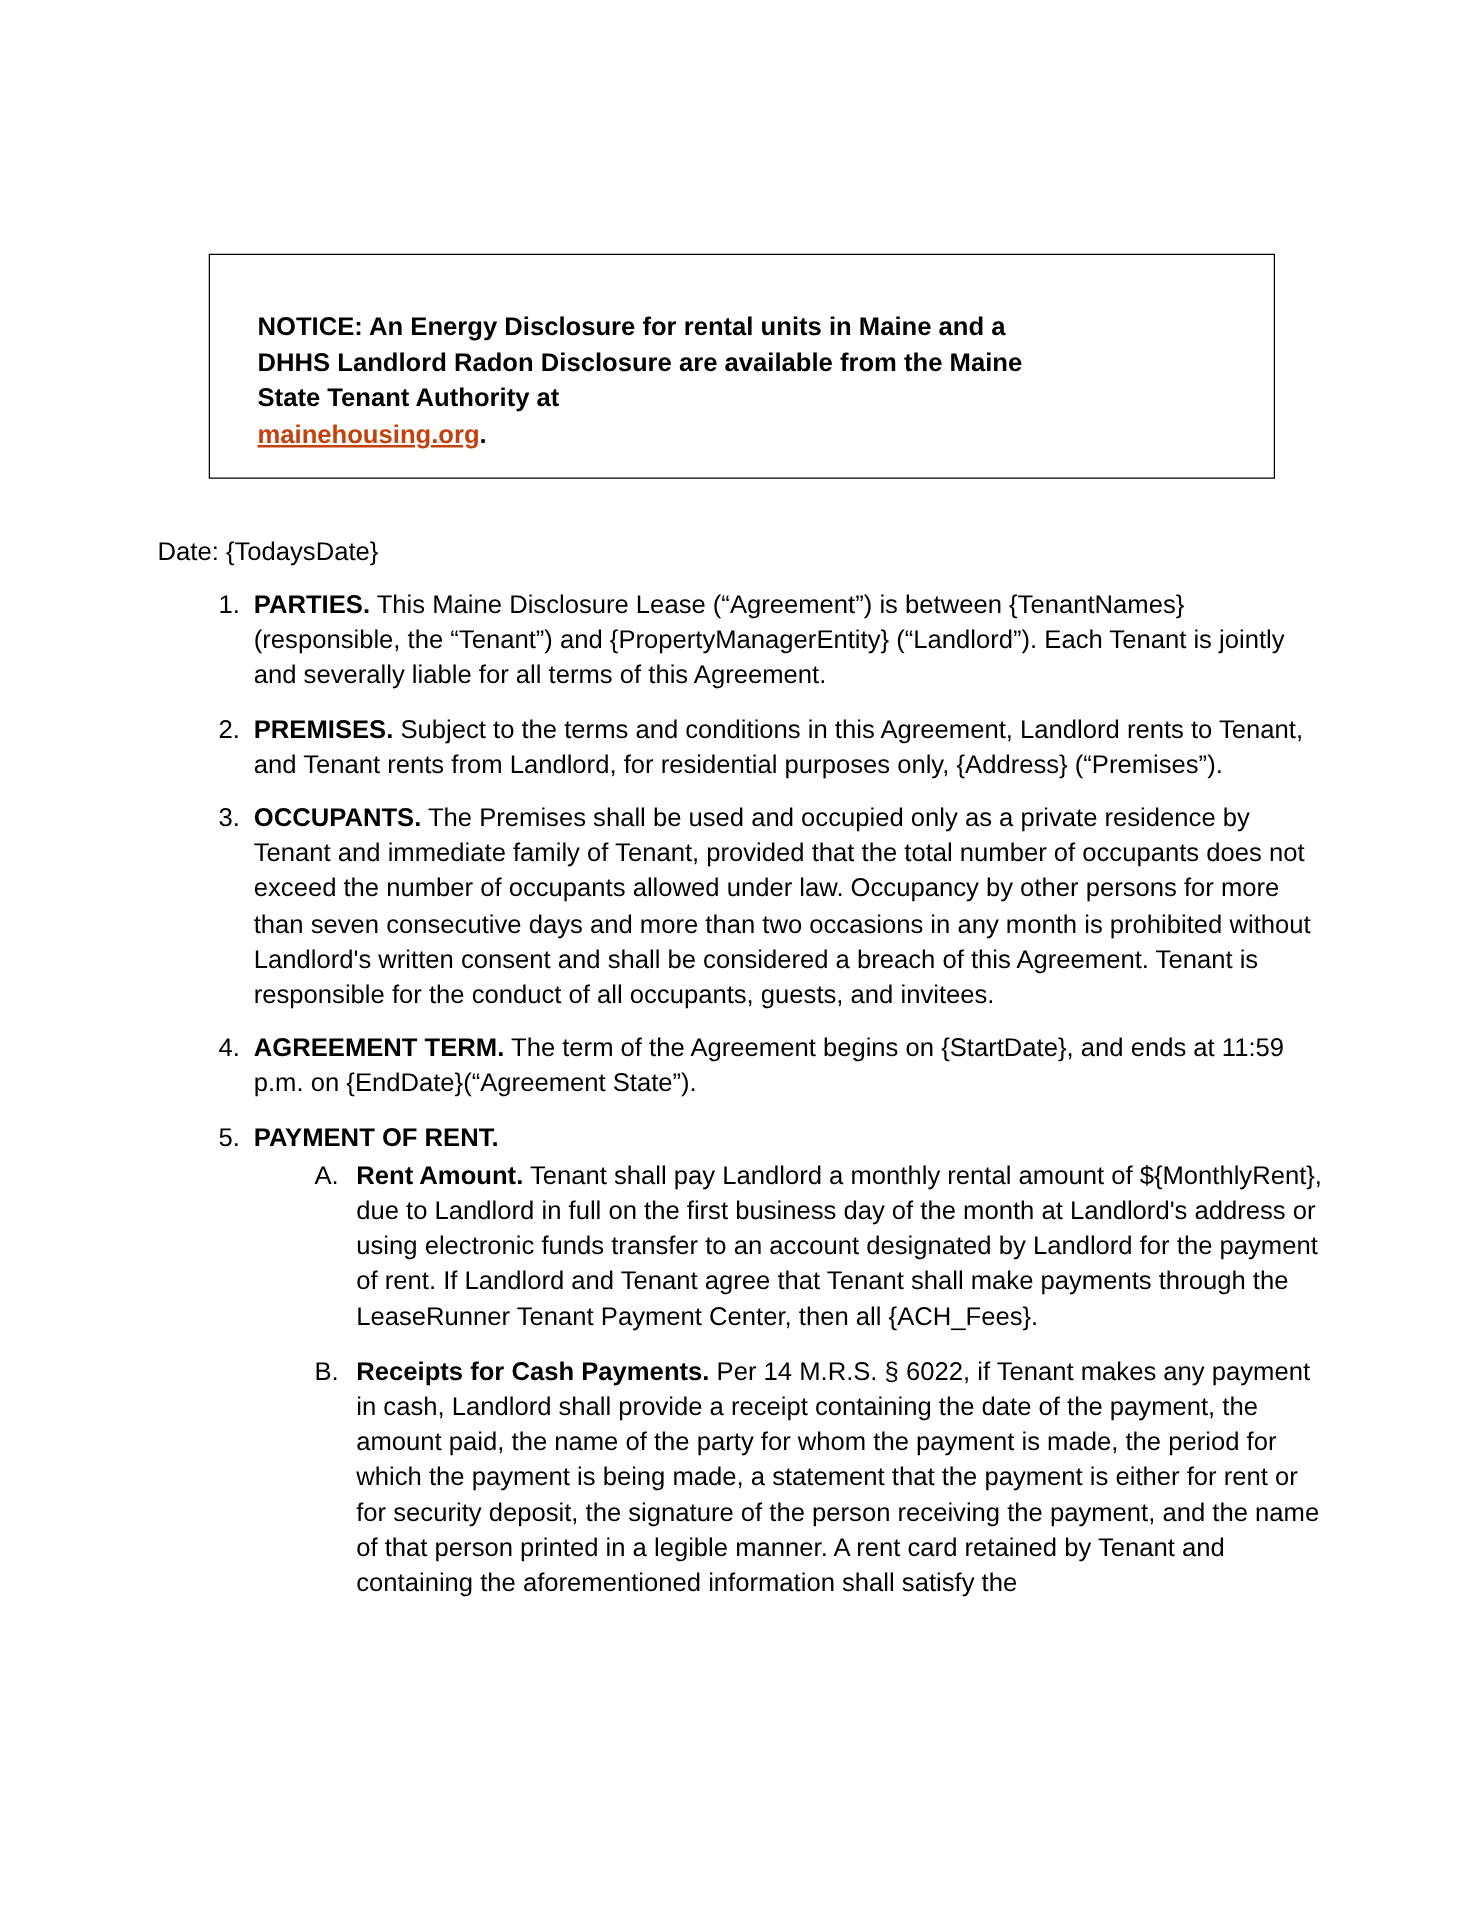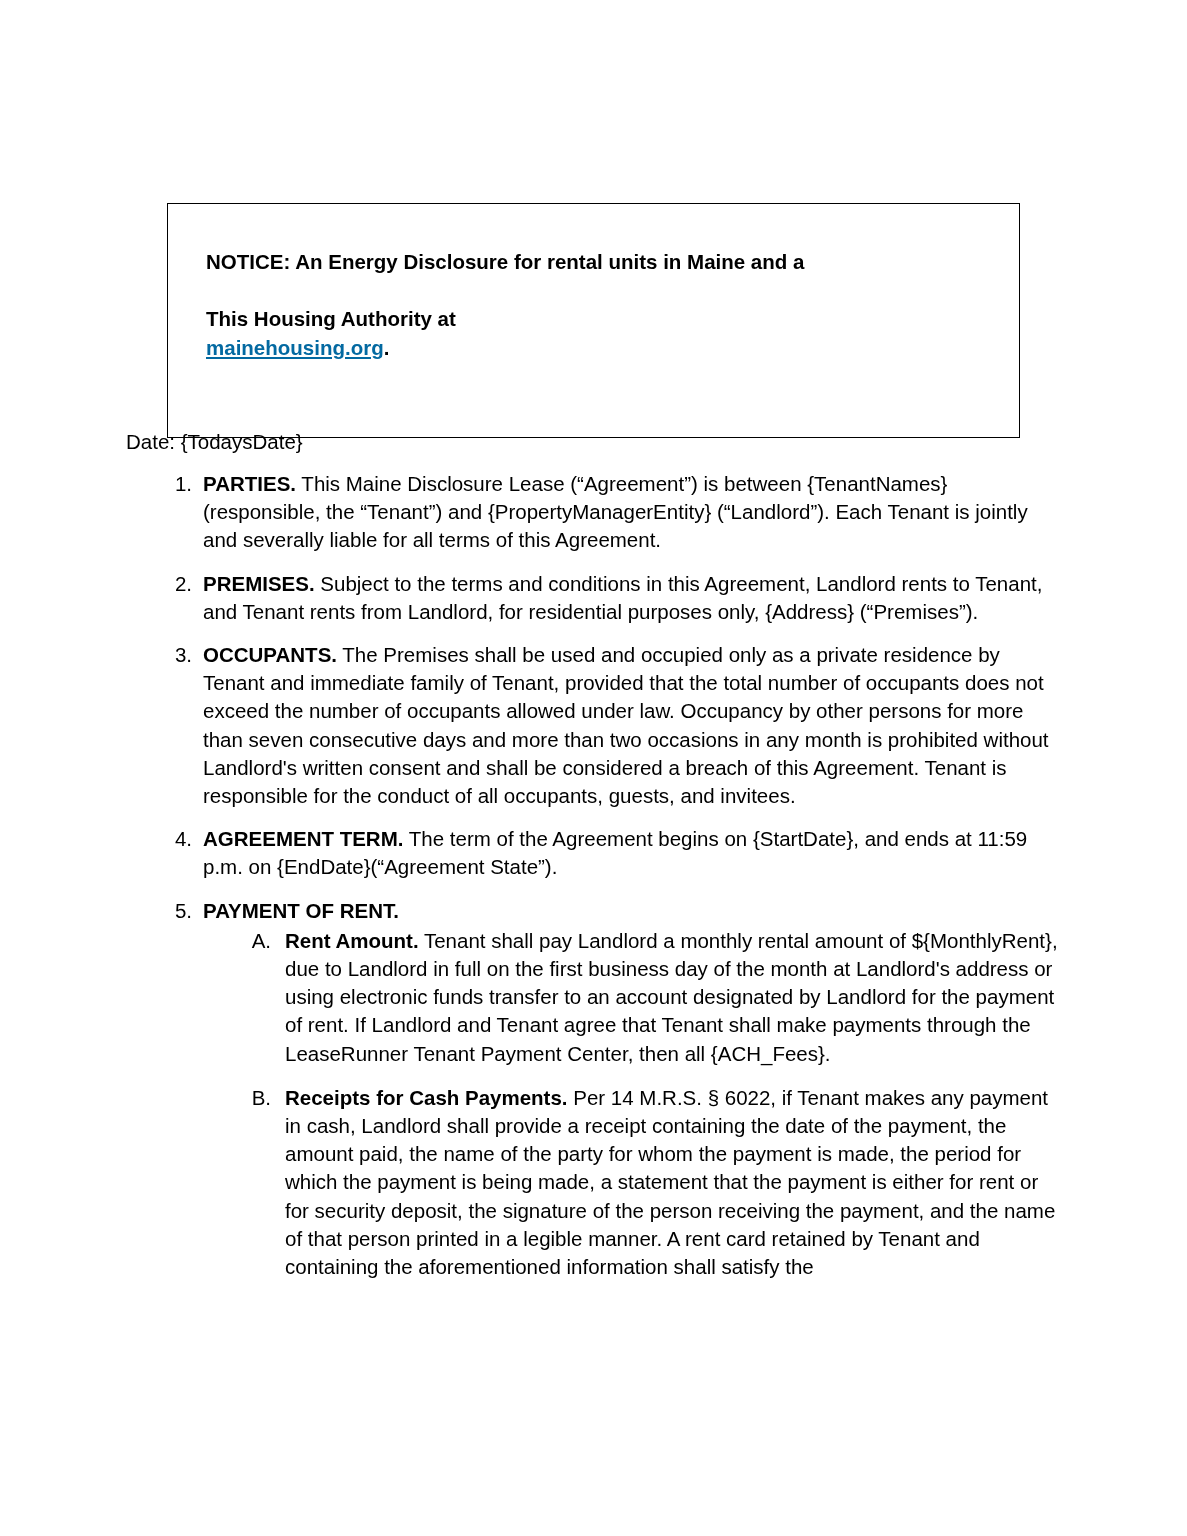--- a/index.html
+++ b/index.html
@@ -31,35 +31,35 @@
     letter-spacing: 0.2px;
     line-height: 36px;
   }
 
   
   .notice-box {
     position: absolute;
     left: 167px;
     top: 203px;
     width: 853px;
-    height: 235px;
+    height: 180px;
     border: 1.5px solid #000000;
     box-sizing: border-box;
   }
   .notice-text {
     position: absolute;
     left: 38px;
     top: 44px;
     width: 780px;
     font-size: 20.5px;
     font-weight: bold;
     line-height: 28.5px;
   }
   .notice-link {
-    color: #0369a1;
+    color: #c2410c;
     text-decoration: underline;
     font-weight: bold;
   }
 
   
   .body-wrap {
     position: absolute;
     left: 0;
     top: 0;
     width: 1187px;
@@ -127,22 +127,22 @@
 </style>
 </head>
 <body>
 
 <div class="page">
 
 
   <div class="notice-box">
     <div class="notice-text">
       <span>NOTICE: An Energy Disclosure for rental units in Maine and a</span><br>
-      <br>
-      <span>This Housing Authority at</span><br>
+      <span>DHHS Landlord Radon Disclosure are available from the Maine</span><br>
+      <span>State Tenant Authority at</span><br>
       <a class="notice-link" href="#">mainehousing.org</a><span>.</span>
     </div>
   </div>
 
   <div class="body-wrap">
 
     <div class="date-line">
       <span>Date:</span>
       <span class="ph">{TodaysDate}</span>
     </div>

